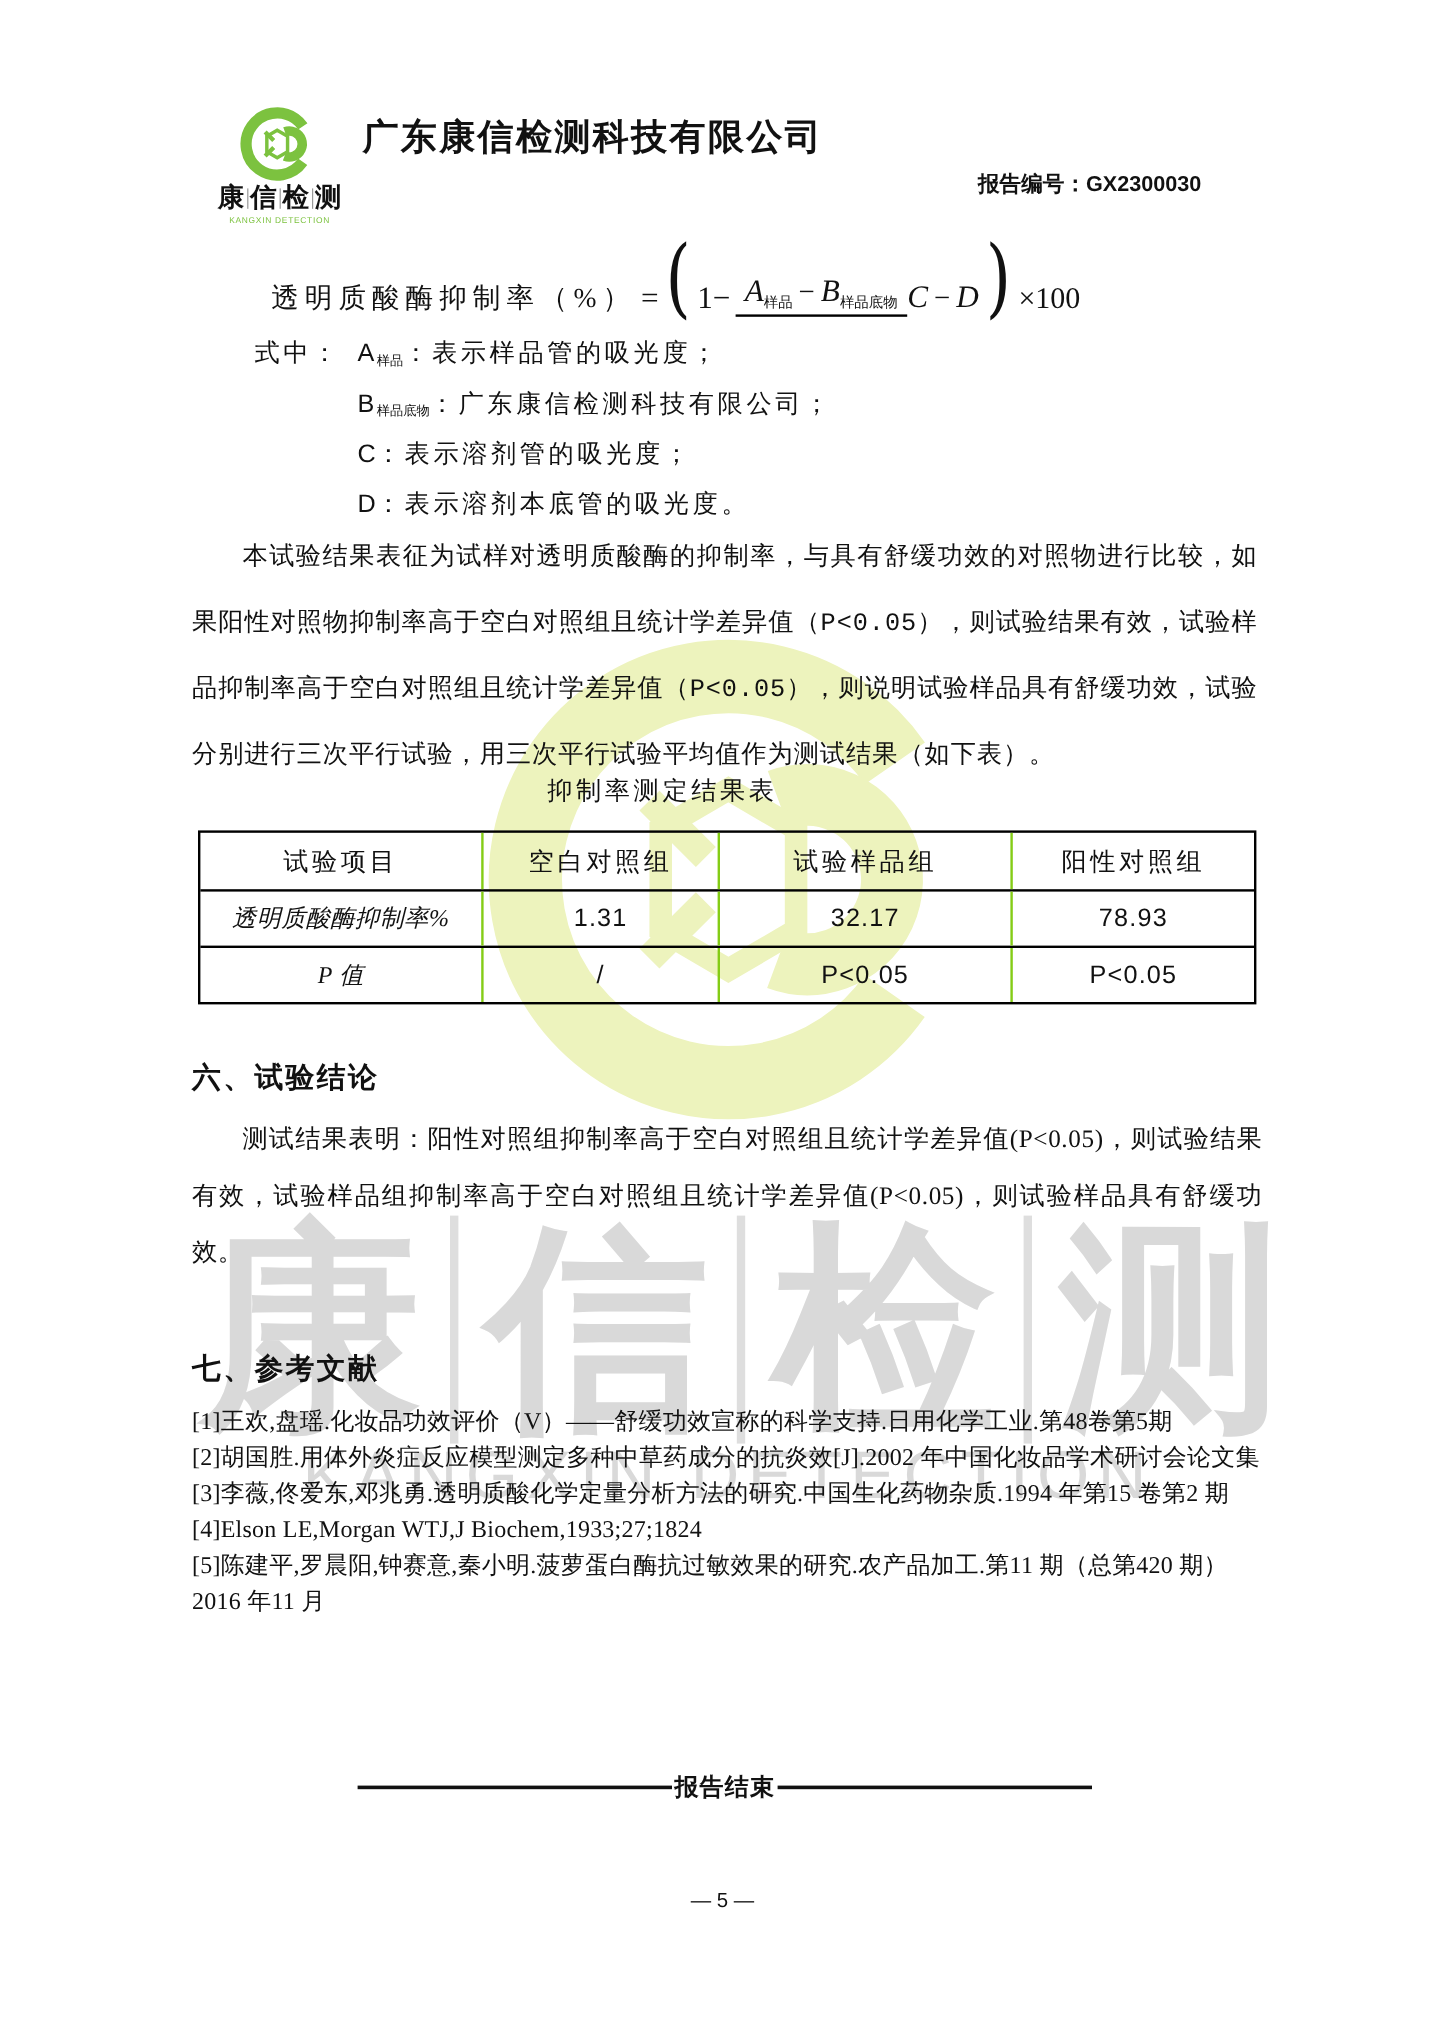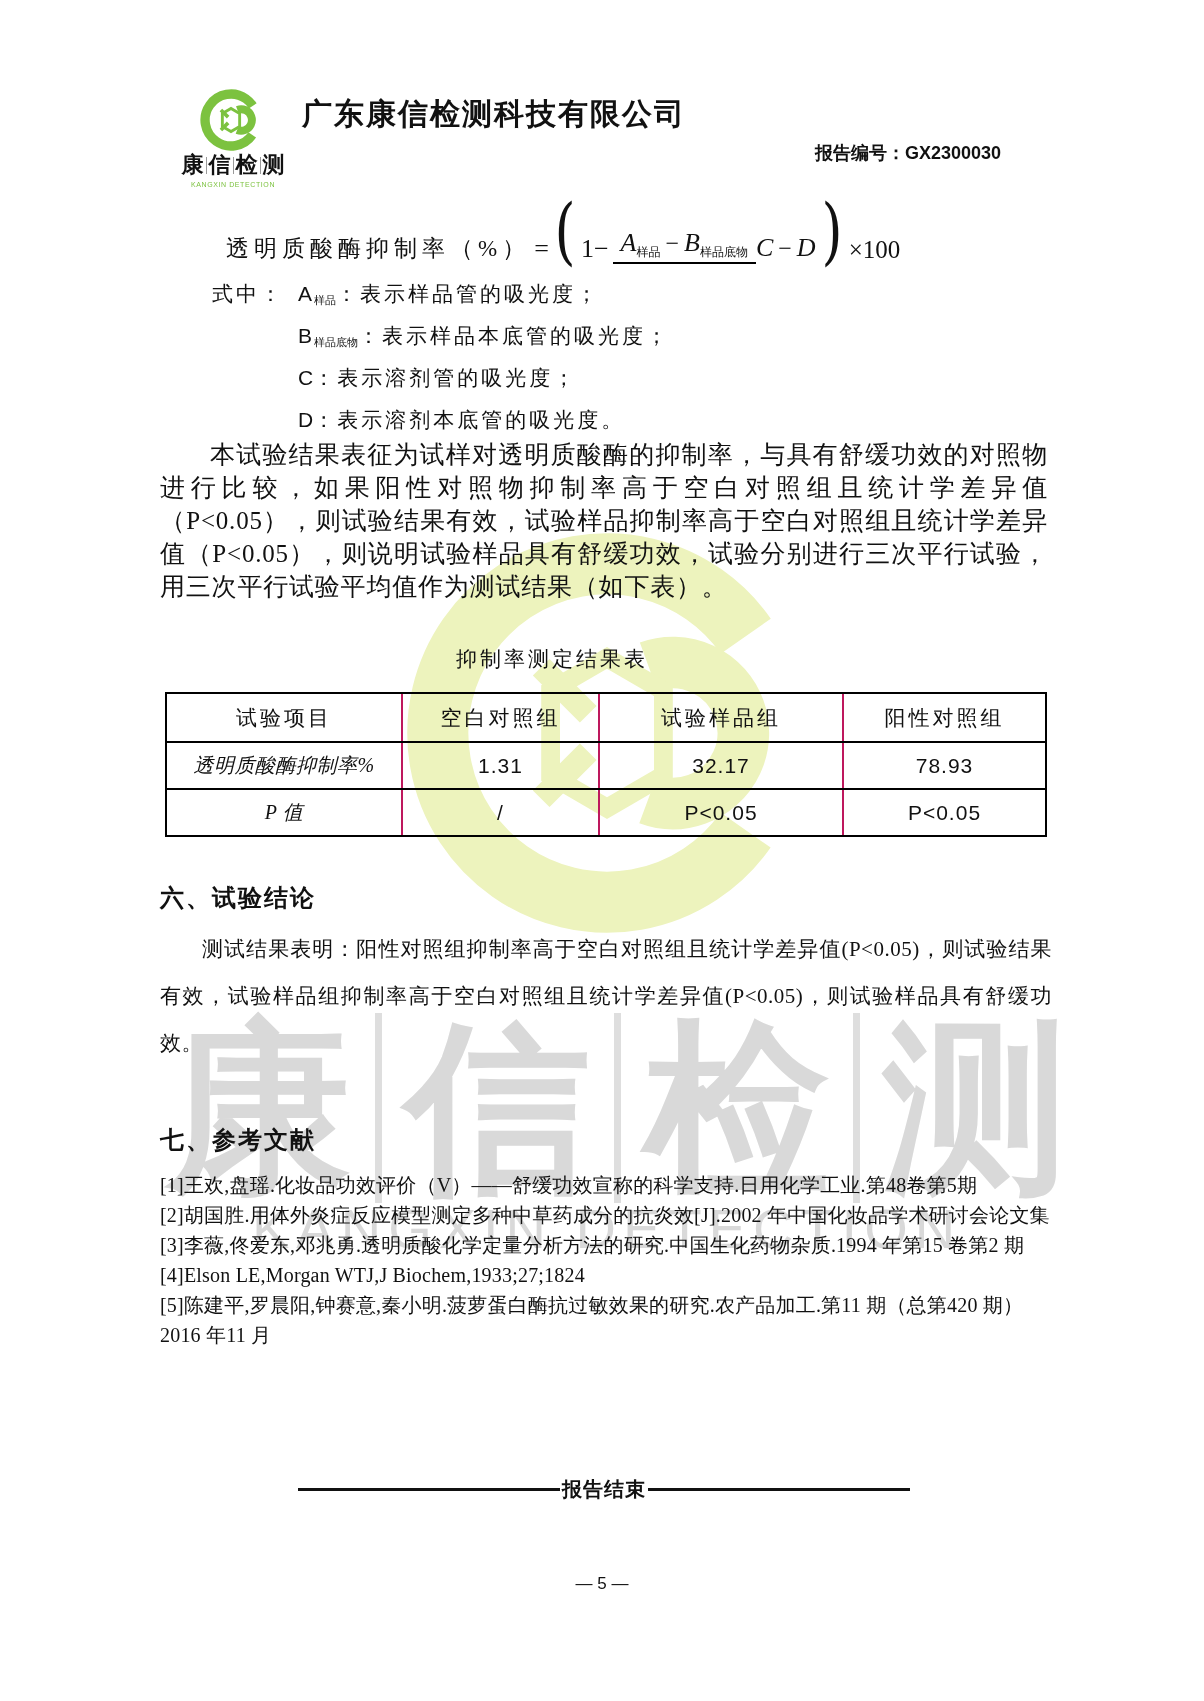--- a/index.html
+++ b/index.html
@@ -44,29 +44,29 @@
   .fminus{font-size:24px;margin:0 5px;}
   .f-times{font-size:25px;margin-left:3px;white-space:nowrap;}
   
   .defs{left:212px;top:280px;}
   .def-row{display:flex;align-items:baseline;height:42px;font-size:21px;letter-spacing:3px;}
   .def-prefix{width:86px;letter-spacing:3px;}
   .def-var{font-family:"Liberation Sans","DejaVu Sans",sans-serif;font-size:21px;letter-spacing:0;}
   .def-sub{font-size:11px;position:relative;top:3px;letter-spacing:0;margin-left:2px;}
   .def-text{letter-spacing:3px;}
   
-  .paragraph{left:160px;top:438px;width:888px;font-size:25px;line-height:33px;
-    text-align:justify;text-indent:2em;letter-spacing:0.8px;}
+  .paragraph{left:160px;top:438px;width:888px;font-size:21px;line-height:55px;
+    text-align:justify;text-indent:2em;letter-spacing:0.8px;font-family:Liberation Mono, monospace;}
   
   .table-title{left:0;top:645px;width:1104px;text-align:center;font-size:21px;letter-spacing:3px;}
   .rtable{left:165px;top:692px;width:882px;border:2px solid #000;box-sizing:border-box;}
   .tr{display:flex;}
   .tr + .tr{border-top:2px solid #000;}
   .td{display:flex;align-items:center;justify-content:center;box-sizing:border-box;}
-  .td + .td{border-left:2px solid #be185d;}
+  .td + .td{border-left:2px solid #84cc16;}
   .tr.th .td{height:47px;font-size:21px;letter-spacing:3px;}
   .tr.dr .td{height:45px;}
   .c1{width:234px;}.c2{width:197px;}.c3{width:244px;}.c4{flex:1;}
   .kai-italic{font-style:italic;font-size:20px;letter-spacing:0.5px;}
   .num{font-family:"Liberation Sans","DejaVu Sans",sans-serif;font-size:21px;letter-spacing:1px;}
   
   .sec-heading{left:160px;font-size:24px;font-weight:bold;letter-spacing:2px;}
   .sec6{top:882px;}
   .conclusion{left:160px;top:926px;width:892px;font-size:21px;line-height:47px;
     text-align:justify;text-indent:2em;letter-spacing:0.5px;}
@@ -155,21 +155,21 @@
       <span class="def-var">A</span>
       <span class="def-sub">样品</span>
       <span class="def-colon">：</span>
       <span class="def-text">表示样品管的吸光度；</span>
     </div>
     <div class="def-row">
       <span class="def-prefix"></span>
       <span class="def-var">B</span>
       <span class="def-sub">样品底物</span>
       <span class="def-colon">：</span>
-      <span class="def-text">表示样品本底管的吸光度；</span>
+      <span class="def-text">广东康信检测科技有限公司；</span>
     </div>
     <div class="def-row">
       <span class="def-prefix"></span>
       <span class="def-var">C</span>
       <span class="def-colon">：</span>
       <span class="def-text">表示溶剂管的吸光度；</span>
     </div>
     <div class="def-row">
       <span class="def-prefix"></span>
       <span class="def-var">D</span>

